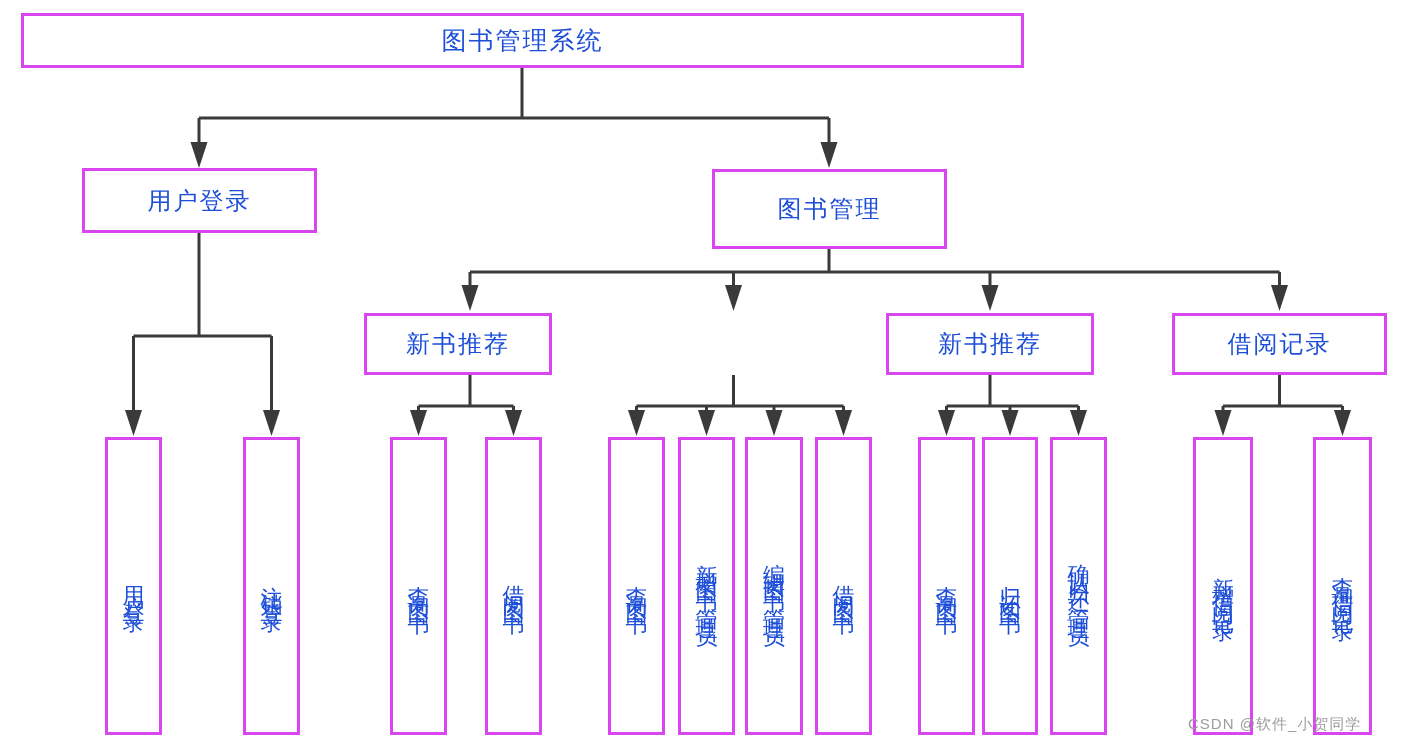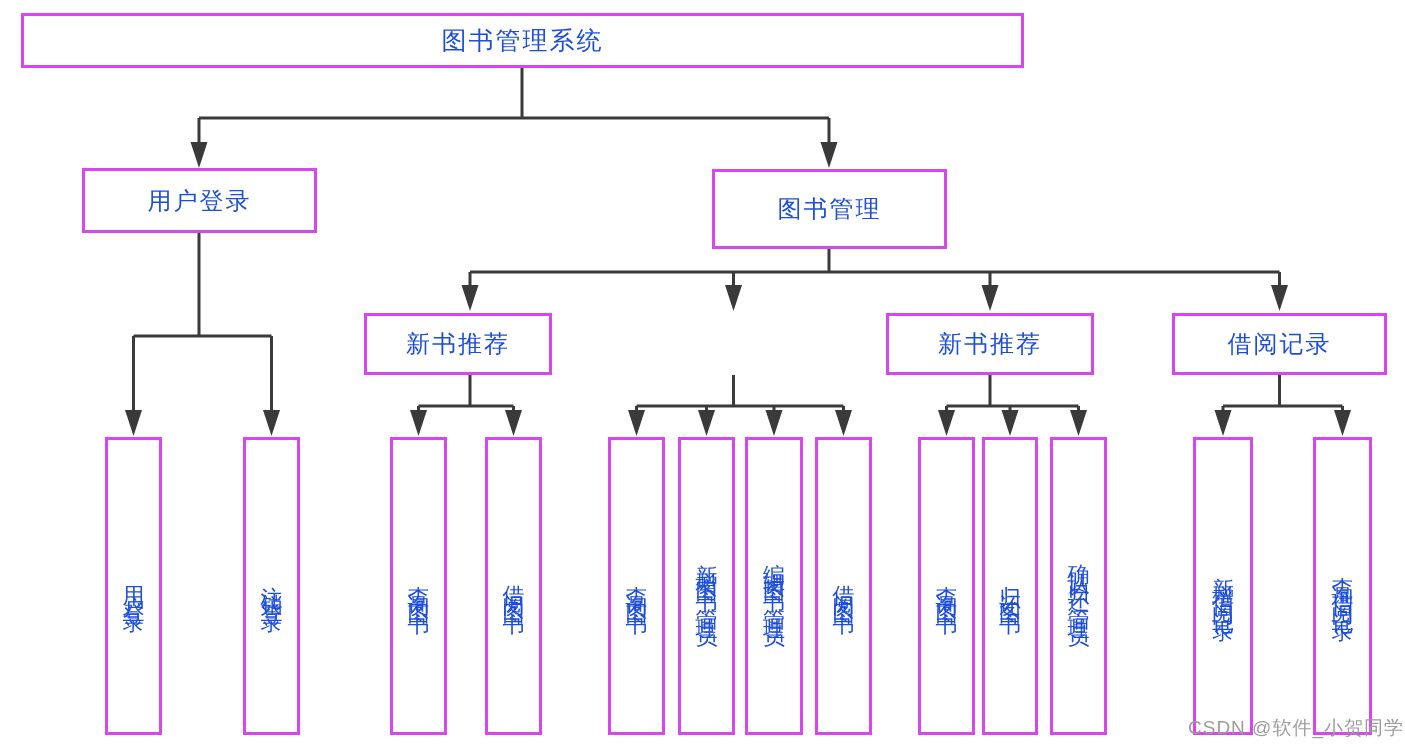--- a/index.html
+++ b/index.html
@@ -14,21 +14,21 @@
   .hlabel{font-size:24px;letter-spacing:2px;}
   .rootlabel{font-size:25px;letter-spacing:2px;}
   .leaf{
     font-size:22px;letter-spacing:9px;
     writing-mode:vertical-rl;text-orientation:mixed;
   }
   svg.connectors{position:absolute;left:0;top:0;}
   svg.connectors path{stroke:#3a3a3a;stroke-width:3;fill:none;}
   svg.connectors polygon{fill:#3a3a3a;stroke:none;}
   .watermark{
-    position:absolute;left:1188px;top:715px;font-size:19px;color:#9c9c9c;
+    position:absolute;left:1188px;top:715px;font-size:15px;color:#9c9c9c;
     letter-spacing:1px;white-space:nowrap;
   }
 </style>
 </head>
 <body>
 
 <div class="canvas">
 
   <svg class="connectors" width="1405" height="747" viewBox="0 0 1405 747">
     <g>

